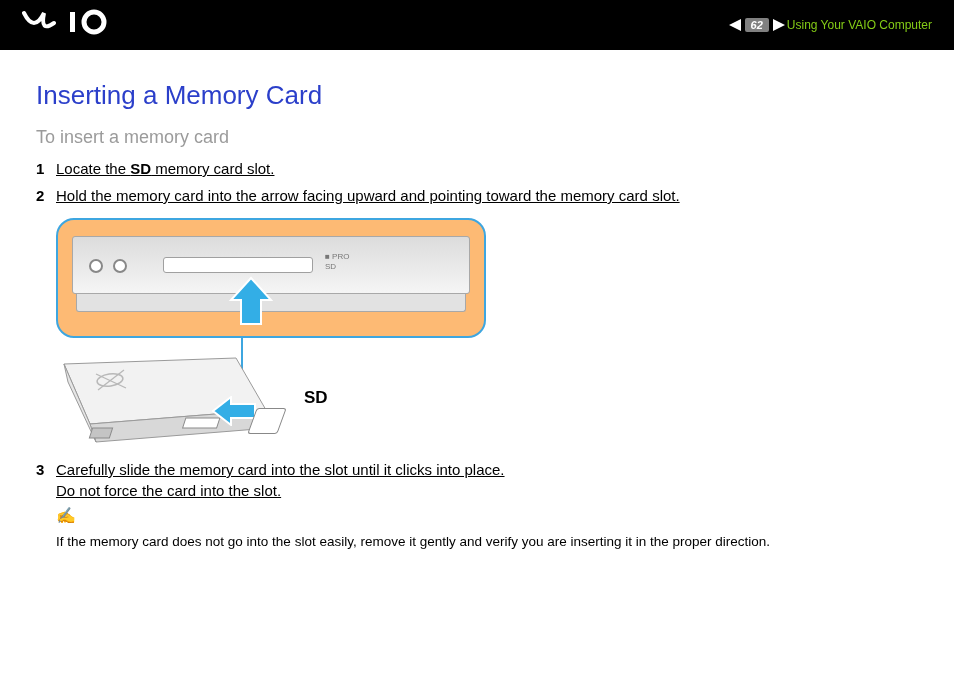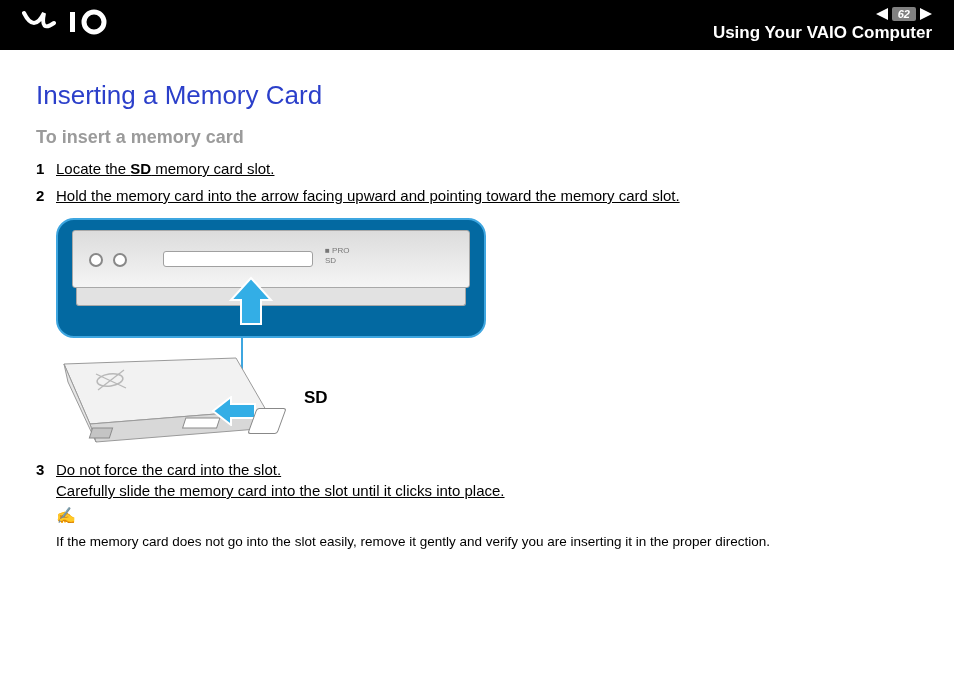--- a/index.html
+++ b/index.html
@@ -18,21 +18,21 @@
       justify-content: space-between;
       padding: 0 22px;
     }
     .vaio-logo {
       color: #fff;
       font-size: 28px;
       letter-spacing: 1px;
     }
     .header-right {
       display: flex;
-      flex-direction: column;
+      flex-direction: row;
       align-items: flex-end;
       gap: 2px;
     }
     .page-nav {
       display: flex;
       align-items: center;
       gap: 4px;
       color: #fff;
       font-size: 12px;
       font-style: italic;
@@ -55,37 +55,37 @@
       border-left: 12px solid #fff;
     }
     .page-num {
       background: #808080;
       color: #fff;
       padding: 1px 6px;
       border-radius: 2px;
       font-size: 11px;
     }
     .breadcrumb {
-      color: #ffffff;
-      font-size: 17px;
-      font-weight: bold;
+      color: #84cc16;
+      font-size: 12px;
+      font-weight: normal;
     }
     .content {
       padding: 30px 36px 24px 36px;
     }
     .title {
       color: #2b3fca;
       font-size: 26px;
       font-weight: normal;
       margin-bottom: 16px;
     }
     .subtitle {
       color: #9b9b9b;
       font-size: 18px;
-      font-weight: bold;
+      font-weight: normal;
       margin-bottom: 10px;
     }
     .step {
       display: flex;
       margin-bottom: 6px;
       font-size: 15px;
       color: #000;
       line-height: 1.4;
     }
     .step-num {
@@ -95,24 +95,24 @@
     }
     .step-body { flex: 1; text-decoration: underline; }
     .bold { font-weight: bold; }
     .illustration-block {
       margin: 12px 0 10px 20px;
       width: 430px;
     }
     .top-frame {
       border: 2px solid #3ea6e0;
       border-radius: 18px;
-      padding: 10px 14px;
+      padding: 16px 14px;
       position: relative;
       height: 120px;
-      background: #0369a1;
+      background: #fdba74;
     }
     .device-body {
       height: 58px;
       background: linear-gradient(#dcdcdc, #f5f5f5);
       border: 1px solid #a8a8a8;
       border-radius: 3px;
       position: relative;
     }
     .jack {
       position: absolute;
@@ -291,22 +291,22 @@
         </svg>
       </div>
       <div class="sd-card"></div>
       <div class="sd-label">SD</div>
     </div>
   </div>
 
   <div class="step">
     <div class="step-num">3</div>
     <div class="step-body">
+      <div>Carefully slide the memory card into the slot until it clicks into place.</div>
       <div>Do not force the card into the slot.</div>
-      <div>Carefully slide the memory card into the slot until it clicks into place.</div>
     </div>
   </div>
 
   <div class="note-block">
     <span class="note-icon">✍</span>
     <div class="note-row">
       <span>If the memory card does not go into the slot easily, remove it gently and verify you are inserting it in the proper direction.</span>
     </div>
   </div>
 </div>

